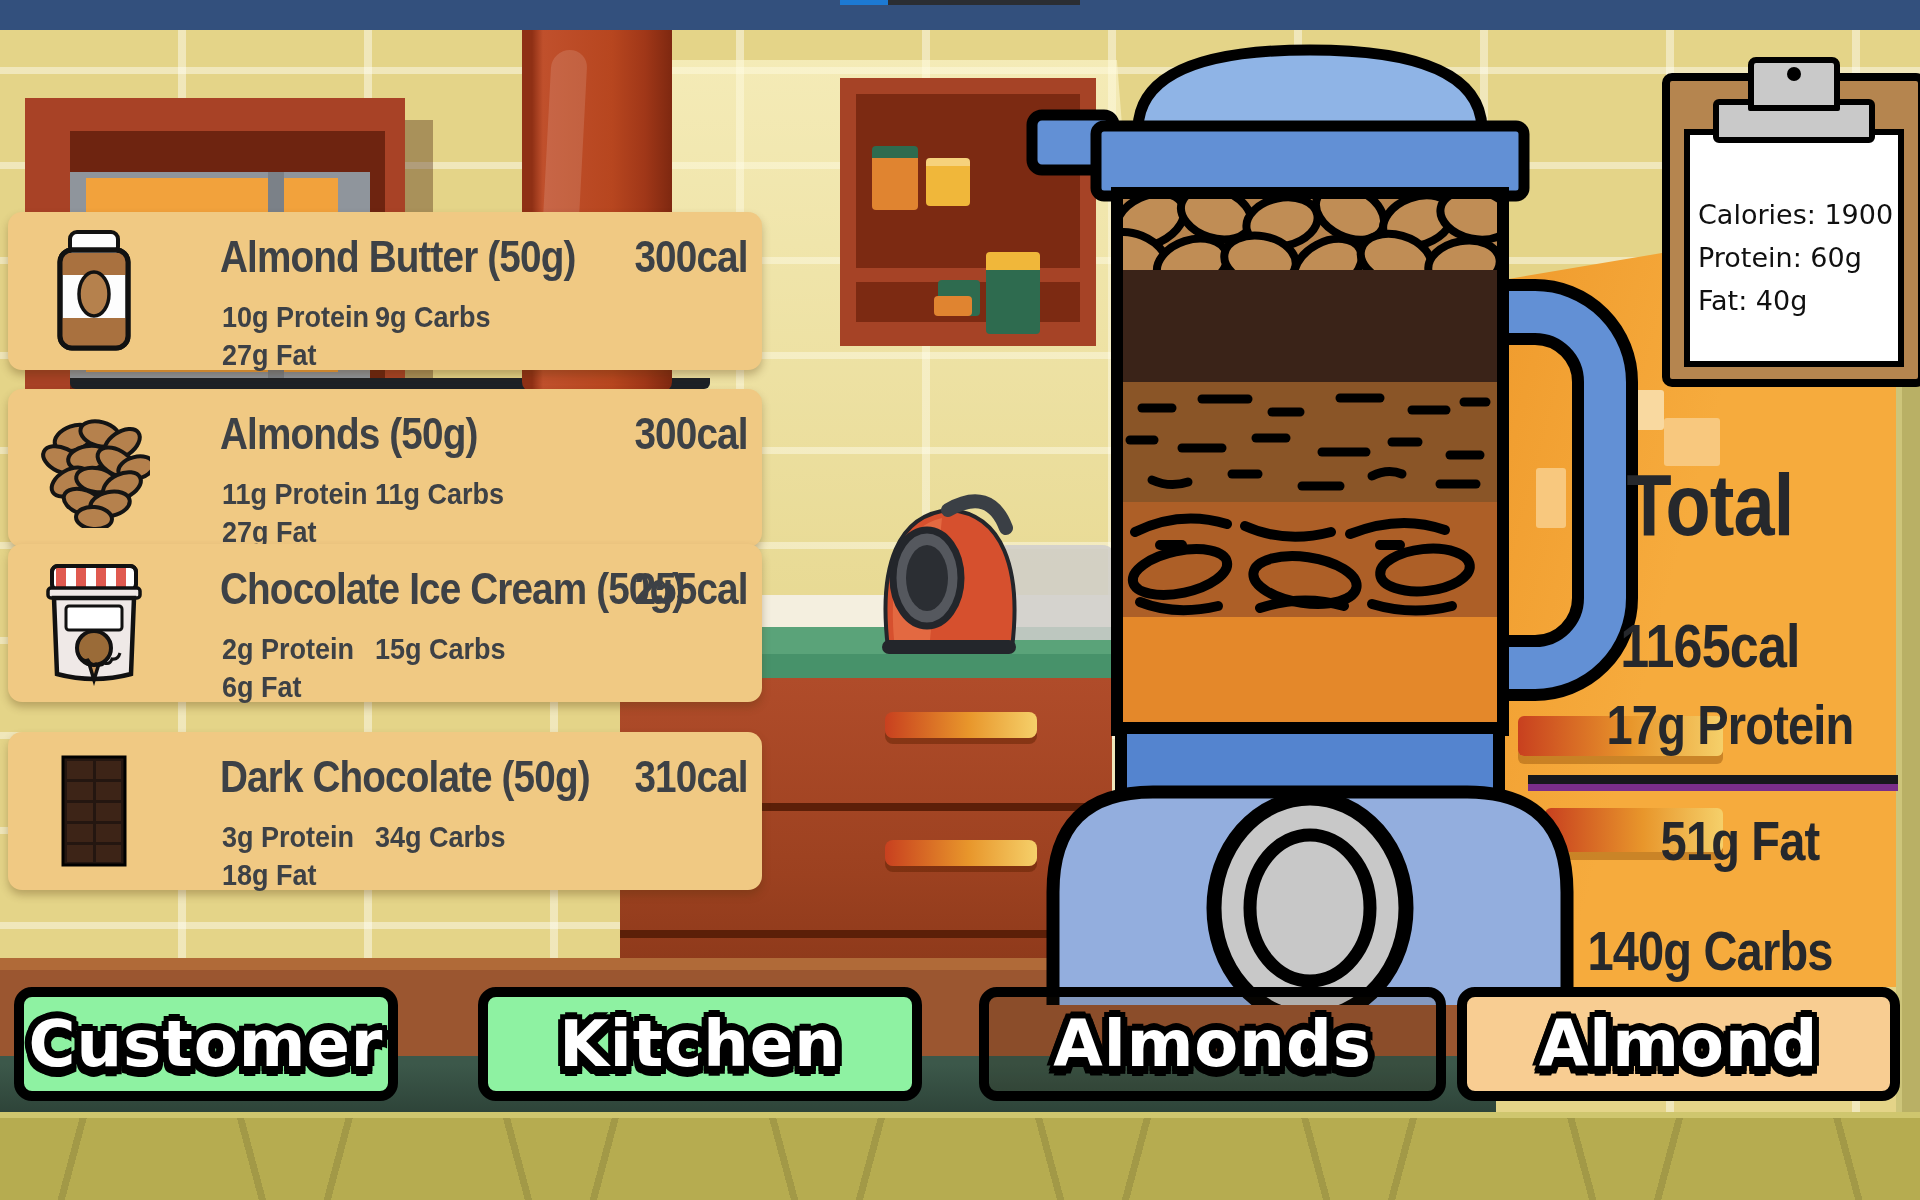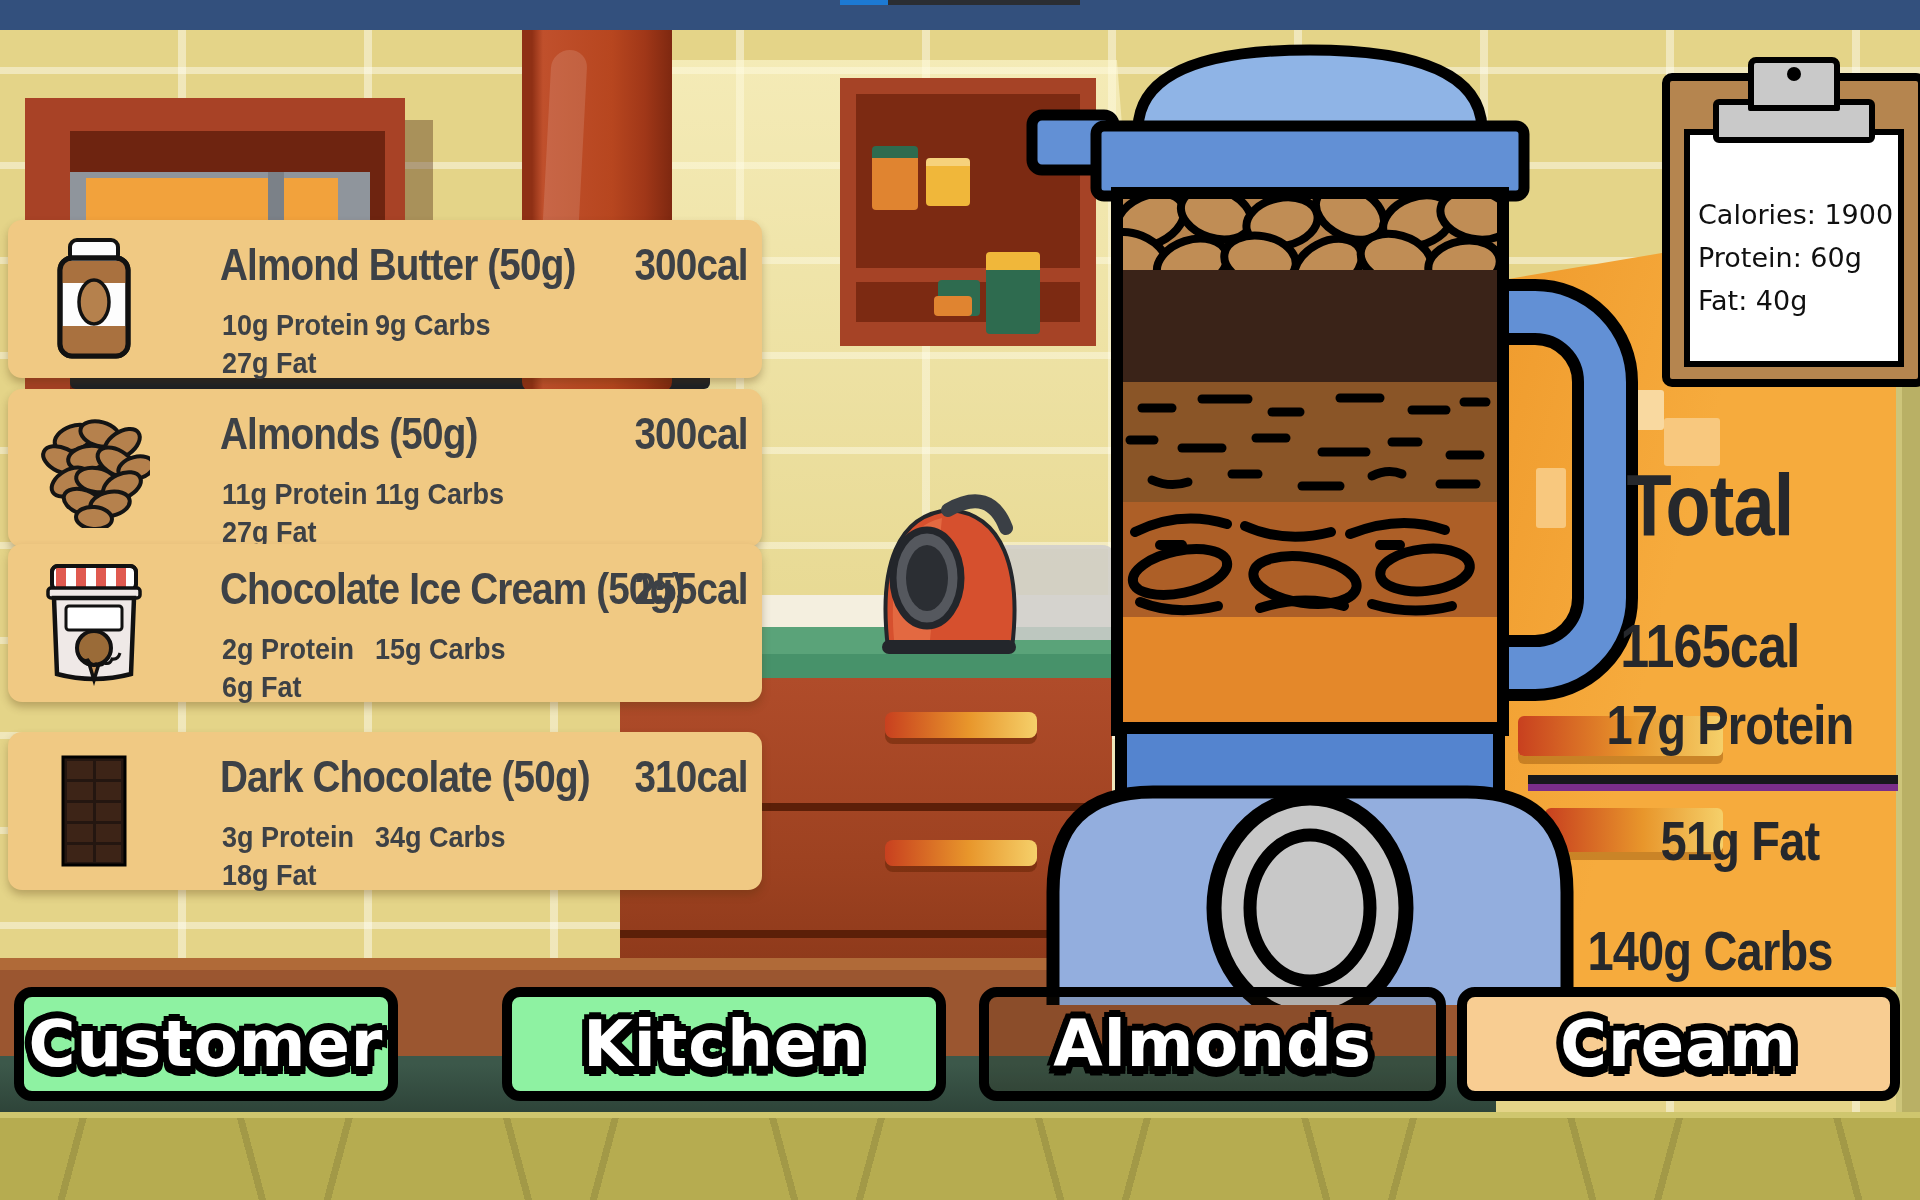--- a/index.html
+++ b/index.html
@@ -105,21 +105,21 @@
   .card .l1{position:absolute;left:214px;top:88px;font-size:30px;color:#3d4146;
     transform:scaleX(.9);transform-origin:0 0;font-weight:bold;}
   .card .l1 .p{display:inline-block;min-width:170px;}
   .card .l2{position:absolute;left:214px;top:126px;font-size:30px;color:#3d4146;
     transform:scaleX(.9);transform-origin:0 0;font-weight:bold;}
 
   
   .nav-btn{top:987px;height:114px;border:10px solid #000;border-radius:18px;box-sizing:border-box;
     display:flex;align-items:center;justify-content:center;cursor:pointer;}
   .btn-customer{left:14px;width:384px;background:#8ef2a2;}
-  .btn-kitchen{left:502px;width:444px;background:#8ef2a2;}
+  .btn-kitchen{left:478px;width:444px;background:#8ef2a2;}
   .btn-blender{left:979px;width:467px;background:rgba(40,25,10,.14);}
   .btn-serve{left:1457px;width:443px;background:#f8cd92;}
   .btn-label{font-family:"DejaVu Sans",sans-serif;font-size:64px;font-weight:bold;color:#fff;
     letter-spacing:1px;
     text-shadow:-5px -5px 0 #000,5px -5px 0 #000,-5px 5px 0 #000,5px 5px 0 #000,
       -7px 0 0 #000,7px 0 0 #000,0 -7px 0 #000,0 7px 0 #000,
       -5px 8px 0 #000,5px 8px 0 #000,0 10px 0 #000;}
 </style>
 </head>
 <body>
@@ -286,21 +286,21 @@
     <div class="clip-top">
       <div class="clip-hole"></div>
     </div>
     <div class="clip-text">
       <div>Calories: 1900</div>
       <div>Protein: 60g</div>
       <div>Fat: 40g</div>
     </div>
   </div>
 
-  <div class="abs card" style="top:220px">
+  <div class="abs card" style="top:212px">
     <div class="icon">
       <svg width="92" height="122" viewBox="0 0 92 122">
         <defs>
             <clipPath id="jarbody">
               <rect x="12" y="20" width="68" height="98" rx="12"></rect>
             </clipPath>
           </defs>
         <rect x="22" y="2" width="48" height="22" rx="7" fill="#fdfdfd" stroke="#111" stroke-width="4"></rect>
         <rect x="12" y="20" width="68" height="98" rx="12" fill="#fdfdfd" stroke="#111" stroke-width="5"></rect>
         <g clip-path="url(#jarbody)">
@@ -405,16 +405,16 @@
   <div class="abs nav-btn btn-customer">
     <span class="btn-label">Customer</span>
   </div>
   <div class="abs nav-btn btn-kitchen">
     <span class="btn-label">Kitchen</span>
   </div>
   <div class="abs nav-btn btn-blender">
     <span class="btn-label">Almonds</span>
   </div>
   <div class="abs nav-btn btn-serve">
-    <span class="btn-label">Cream</span>
+    <span class="btn-label">Almond</span>
   </div>
 
 </div>
 
 </body></html>

